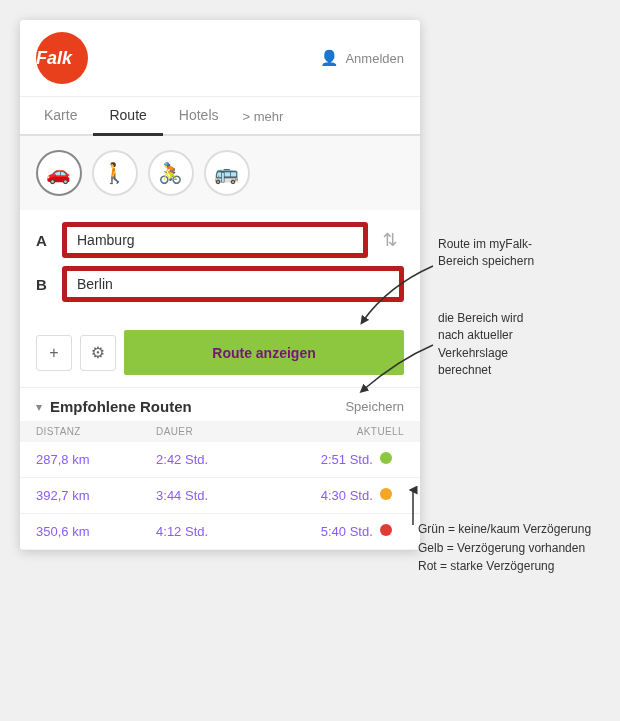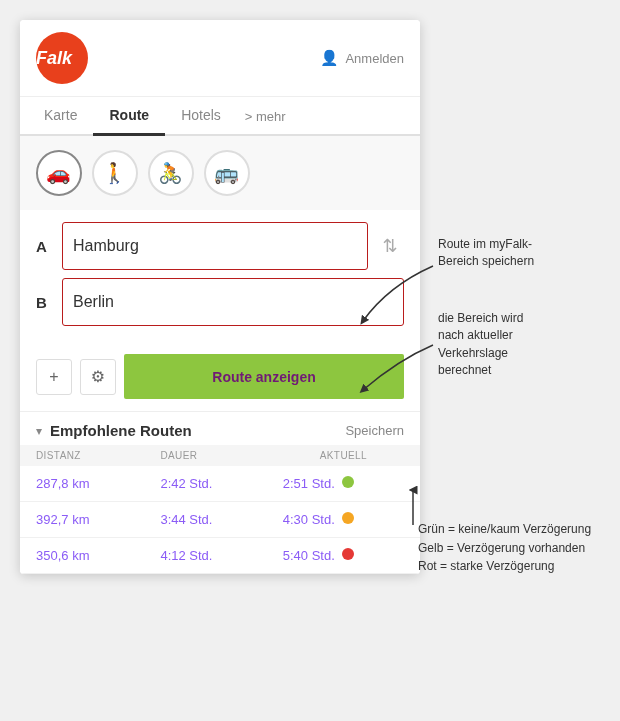--- a/index.html
+++ b/index.html
@@ -82,21 +82,21 @@
       color: #888;
       font-size: 14px;
       cursor: pointer;
       border-bottom: 3px solid transparent;
       margin-bottom: -2px;
       white-space: nowrap;
     }
 
     .nav-tab.active {
       color: #333;
-      font-weight: 700;
+      font-weight: 400;
       border-bottom: 3px solid #333;
     }
 
     .nav-tab-more {
       color: #888;
       font-size: 13px;
       padding: 10px 8px;
       cursor: pointer;
     }
 
@@ -143,25 +143,25 @@
 
     .input-label {
       font-size: 15px;
       font-weight: 600;
       color: #333;
       width: 18px;
     }
 
     .route-input {
       flex: 1;
-      height: 48px;
-      border: 1px solid #b91c1c;
+      height: 36px;
+      border: 5px solid #b91c1c;
       border-radius: 3px;
       padding: 0 10px;
-      font-size: 16px;
+      font-size: 14px;
       color: #333;
       outline: none;
     }
 
     .swap-btn {
       width: 28px;
       height: 28px;
       display: flex;
       align-items: center;
       justify-content: center;
@@ -256,34 +256,34 @@
       text-align: left;
       font-size: 10px;
       font-weight: 400;
       color: #999;
       padding: 5px 16px;
       text-transform: uppercase;
       letter-spacing: 0.4px;
     }
 
     .routes-table th:last-child {
-      text-align: center;
+      text-align: right;
       padding-right: 16px;
     }
 
     .routes-table td {
       padding: 10px 16px;
       font-size: 13px;
       color: #8b5cf6;
       border-bottom: 1px solid #f0f0f0;
     }
 
     .routes-table td:last-child {
-      text-align: left;
-      padding-right: 18px;
+      text-align: right;
+      padding-right: 28px;
     }
 
     .status-dot {
       display: inline-block;
       width: 12px;
       height: 12px;
       border-radius: 50%;
     }
 
     .dot-green { background: #8dc63f; }

